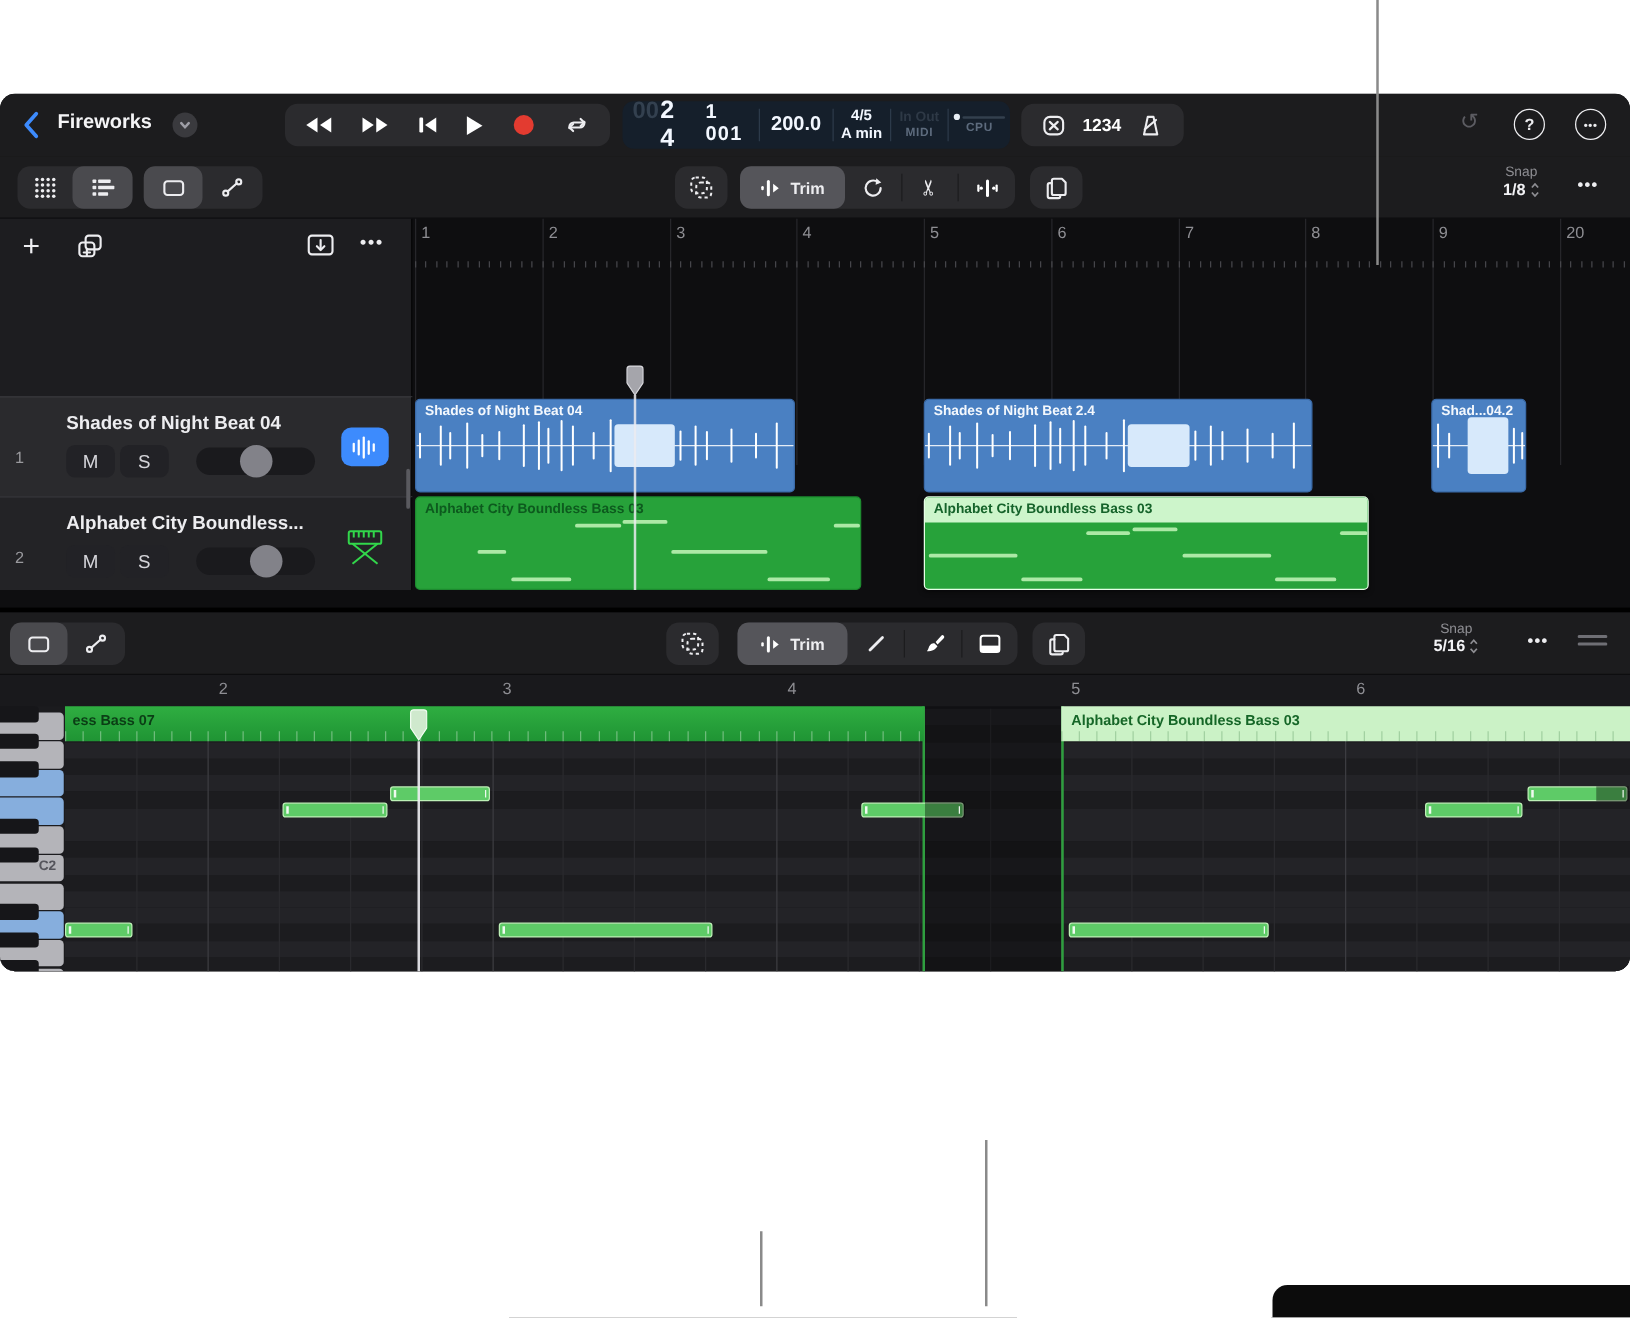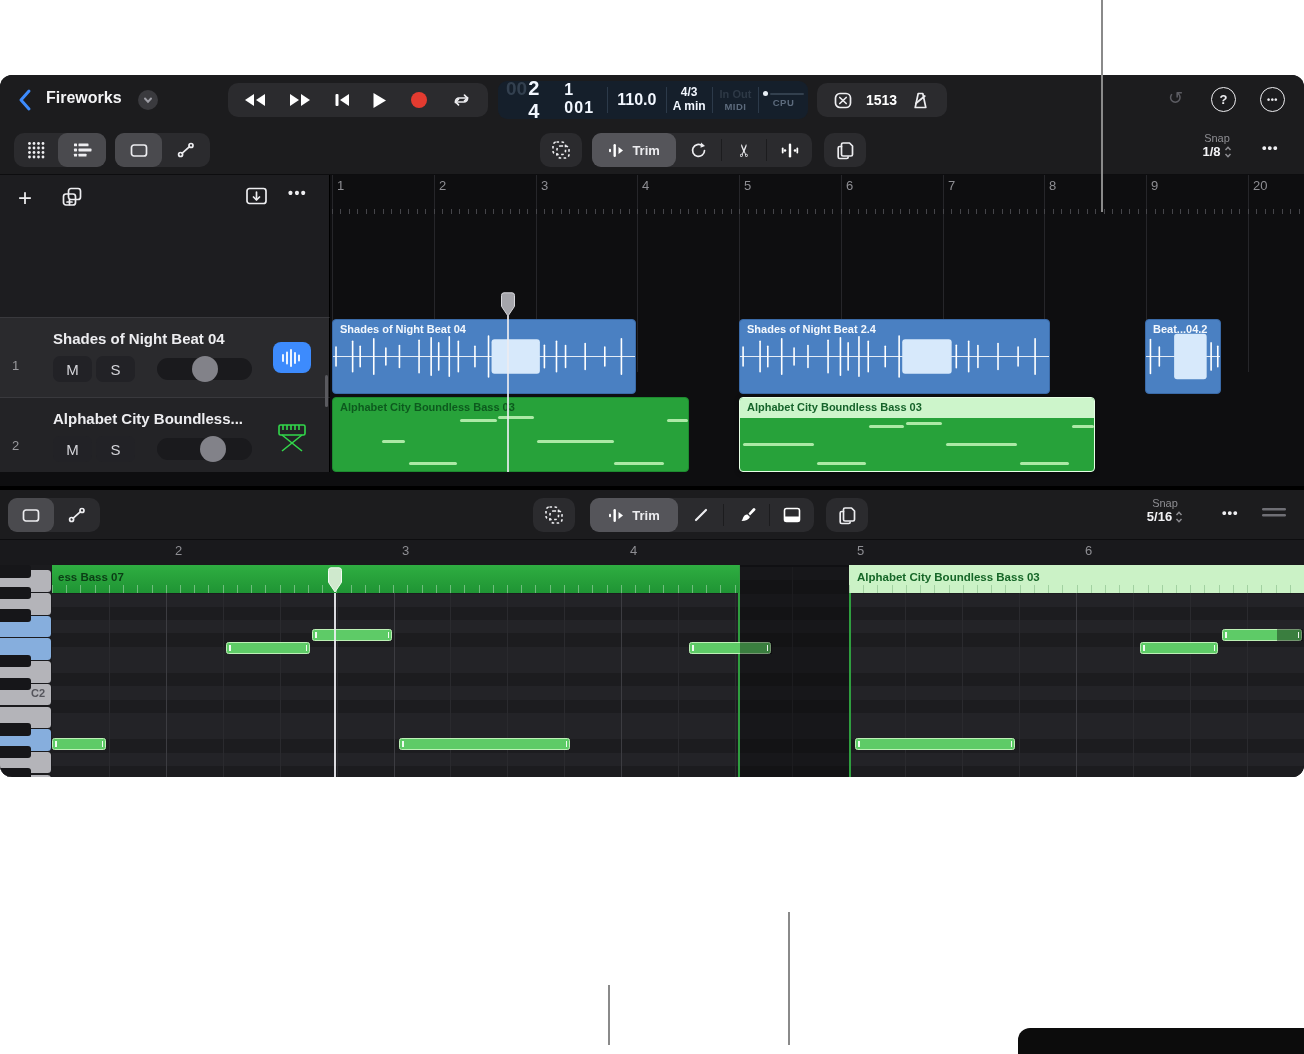--- a/index.html
+++ b/index.html
@@ -104,24 +104,24 @@
           </span>
       </div>
 
       <div class="lcd">
         <div style="display:flex;align-items:baseline;padding-left:8px;width:116px;">
           <span style="font-size:19px;font-weight:600;color:#33404f;">00</span>
           <span style="font-size:20px;font-weight:700;letter-spacing:2px;margin-left:1px;">2 4</span>
           <span style="font-size:16px;font-weight:600;letter-spacing:1px;margin-left:4px;">1 001</span>
         </div>
         <div class="lcddiv"></div>
-        <div style="width:66px;text-align:center;font-size:16px;font-weight:600;">110.0</div>
+        <div style="width:66px;text-align:center;font-size:16px;font-weight:600;">200.0</div>
         <div class="lcddiv"></div>
         <div style="width:52px;text-align:center;line-height:1.15;">
-          <div style="font-size:12px;font-weight:700;">4/3</div>
+          <div style="font-size:12px;font-weight:700;">4/5</div>
           <div style="font-size:12px;font-weight:600;">A min</div>
         </div>
         <div class="lcddiv"></div>
         <div style="width:52px;text-align:center;line-height:1.2;">
           <div style="font-size:11px;color:#2e3946;font-weight:600;"><span>In</span> <span>Out</span></div>
           <div style="font-size:9.5px;color:#5d6b7d;font-weight:700;letter-spacing:.5px;">MIDI</div>
         </div>
         <div class="lcddiv"></div>
         <div style="flex:1;text-align:center;line-height:1.1;padding:0 4px;">
           <div style="display:flex;align-items:center;justify-content:center;gap:2px;">
@@ -133,21 +133,21 @@
       </div>
 
       <div class="pill" style="left:817px;top:8px;width:130px;height:34px;justify-content:space-around;padding:0 10px;box-sizing:border-box;">
         <span class="icon">
           <svg width="20" height="19" viewBox="0 0 20 19" class="lt">
               <rect x="2.5" y="2.5" width="15" height="14" rx="4.5"></rect>
               <line x1="6.8" y1="6.5" x2="13.2" y2="12.5"></line>
               <line x1="13.2" y1="6.5" x2="6.8" y2="12.5"></line>
             </svg>
           </span>
-        <span style="font-size:14px;font-weight:600;color:#fff;">1513</span>
+        <span style="font-size:14px;font-weight:600;color:#fff;">1234</span>
         <span class="icon">
           <svg width="21" height="19" viewBox="0 0 21 19" class="lt">
               <path d="M8.2,2.5 h4.6 l3,14 h-10.6 z"></path>
               <line x1="5.8" y1="12.5" x2="14.8" y2="5"></line>
             </svg>
           </span>
       </div>
 
       <span class="abs" style="left:1168px;top:12px;font-size:18px;color:#5c5c62;">↺</span>
       <div class="abs circbtn" style="left:1211px;top:12px;">
@@ -528,21 +528,21 @@
           </div>
           <div class="region audio" style="left: 1145px; top: 144px; width: 74px; height: 73px;">
             <svg width="74" height="73" viewBox="0 0 74 73" style="position:absolute;left:0;top:0;">
               <line x1="0" y1="36.5" x2="74" y2="36.5" stroke="rgba(255,255,255,.85)" stroke-width="1"></line>
               <rect x="28.12" y="13.870000000000001" width="32.559999999999995" height="45.26" rx="3" fill="#d7e9fb"></rect>
               <line x1="4.4399999999999995" y1="19.5" x2="4.4399999999999995" y2="53.5" stroke="#fff" stroke-width="1.6" stroke-linecap="round"></line>
               <line x1="13.32" y1="26.979999999999997" x2="13.32" y2="46.02" stroke="#fff" stroke-width="1.6" stroke-linecap="round"></line>
               <line x1="65.12" y1="22.9" x2="65.12" y2="50.1" stroke="#fff" stroke-width="1.6" stroke-linecap="round"></line>
               <line x1="71.78" y1="26.3" x2="71.78" y2="46.7" stroke="#fff" stroke-width="1.6" stroke-linecap="round"></line>
             </svg>
-            <div class="region-title" style="color: rgb(244, 248, 253);">Beat...04.2</div>
+            <div class="region-title" style="color: rgb(244, 248, 253);">Shad...04.2</div>
           </div>
           <div class="region midi-r" style="left: 332px; top: 222px; width: 355px; height: 73px;">
             <div class="region-title" style="color: rgb(13, 90, 30);">Alphabet City Boundless Bass 03</div>
             <div class="mini" style="left: 165px; top: 18px; width: 36px;"></div>
             <div class="mini" style="left: 127px; top: 21px; width: 37px;"></div>
             <div class="mini" style="left: 334px; top: 21px; width: 21px;"></div>
             <div class="mini" style="left: 49px; top: 42px; width: 23px;"></div>
             <div class="mini" style="left: 204px; top: 42px; width: 77px;"></div>
             <div class="mini" style="left: 76px; top: 64px; width: 48px;"></div>
             <div class="mini" style="left: 281px; top: 64px; width: 50px;"></div>

